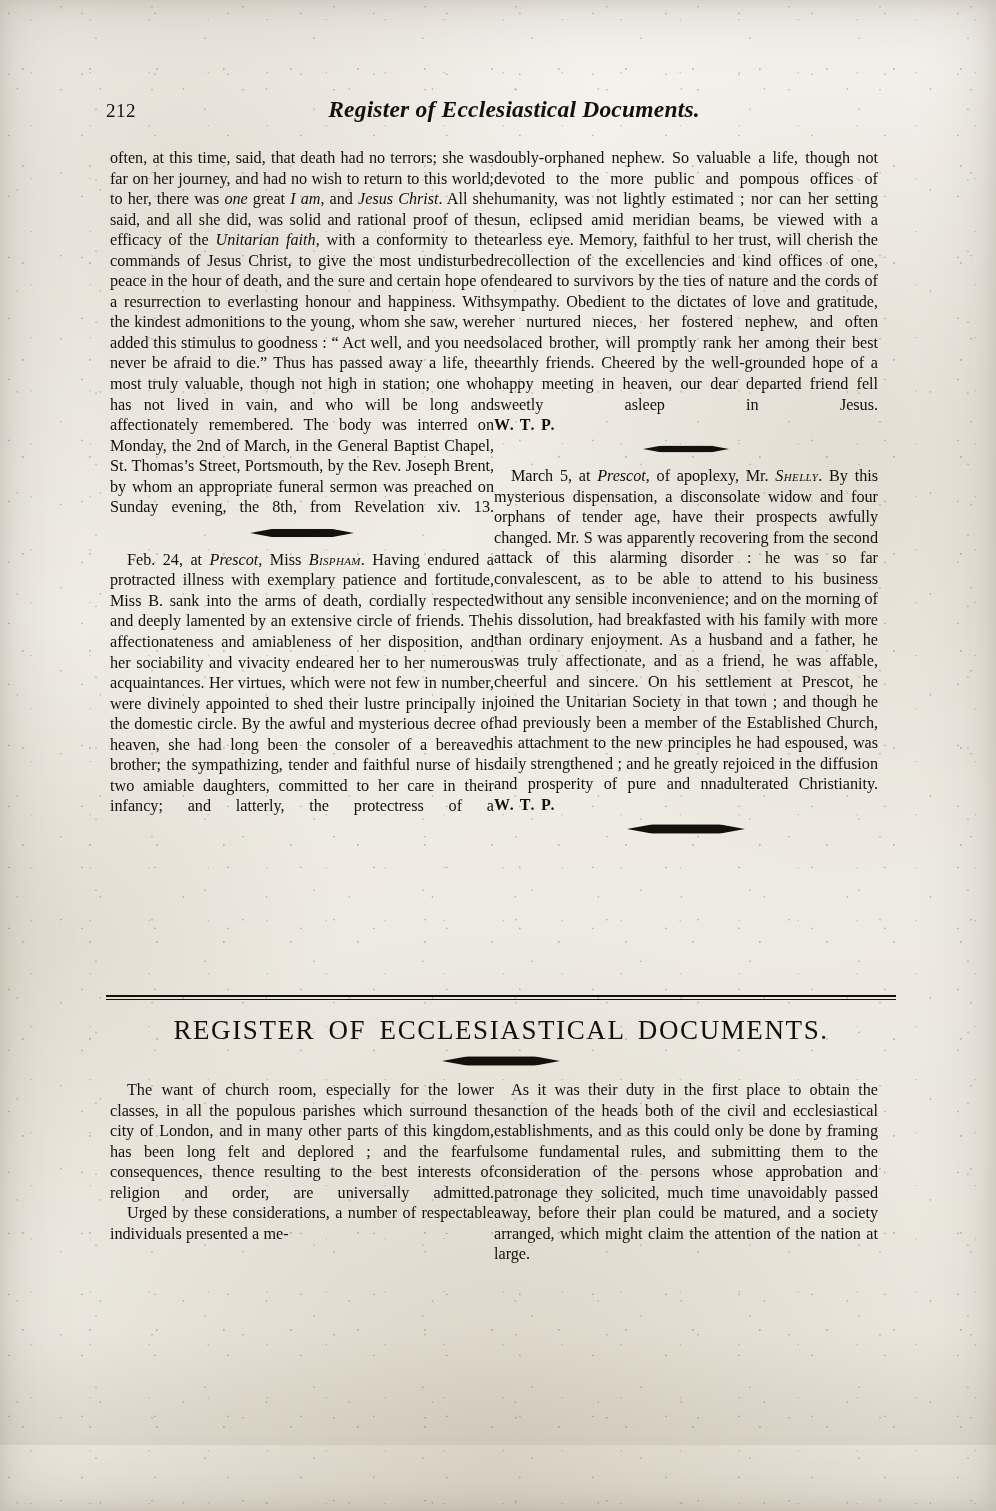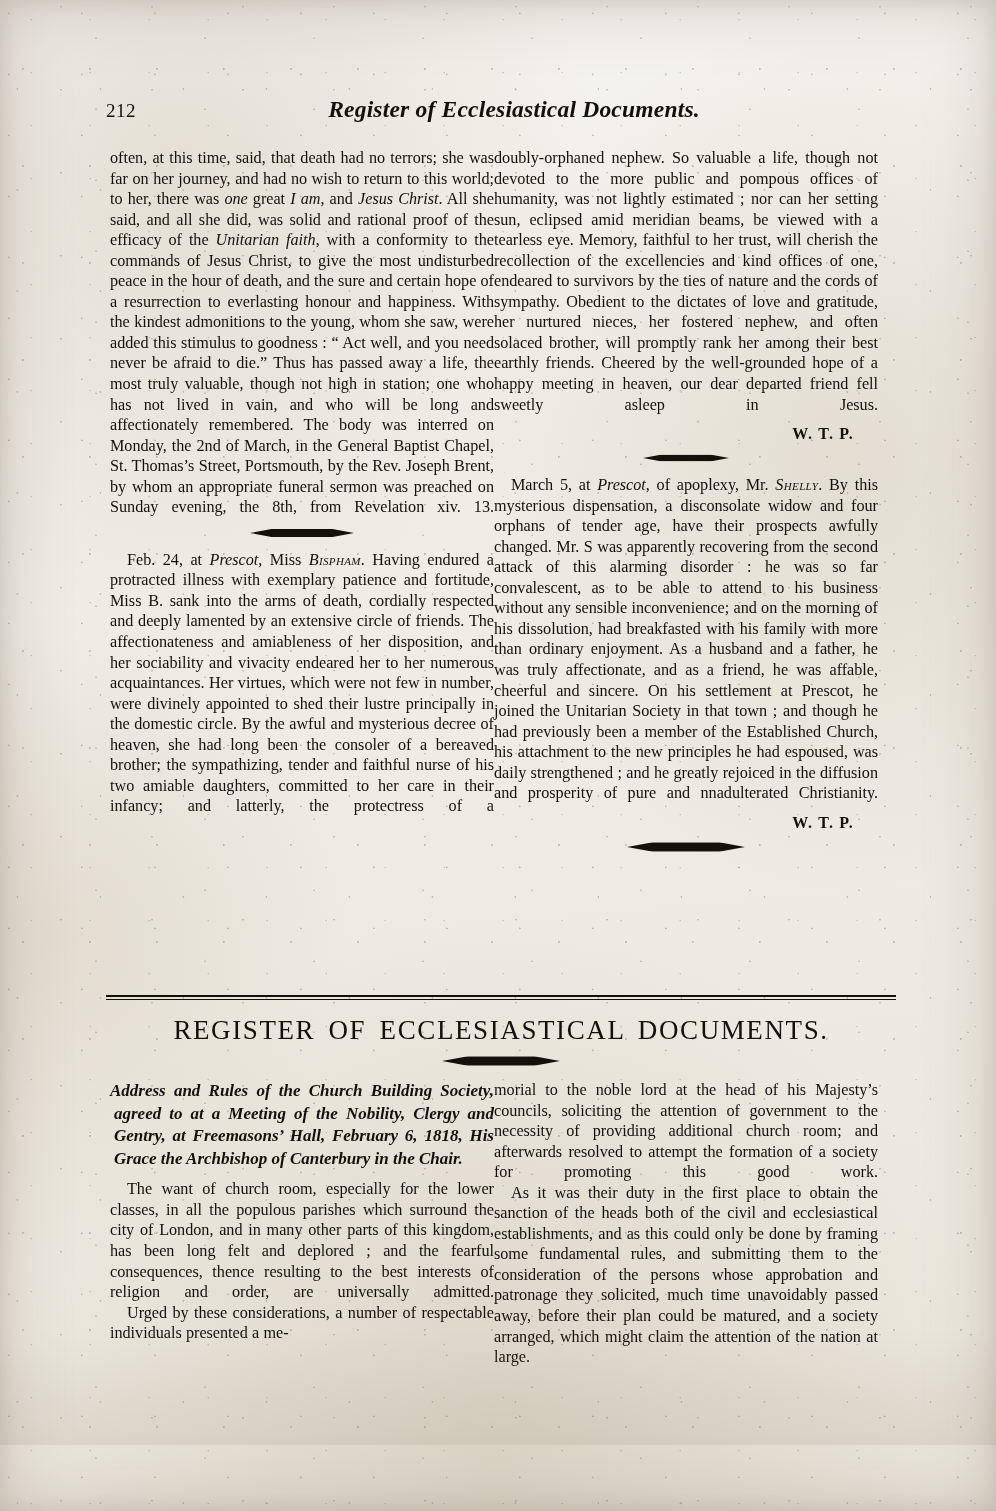--- a/index.html
+++ b/index.html
@@ -94,24 +94,23 @@
   p.b.ind { text-indent: 17px; }
 
   i { font-style: italic; }
   .sc {
     font-variant: small-caps;
     letter-spacing: .35px;
     font-style: italic;
   }
   .sig {
     display: block;
-    text-align: right;
     letter-spacing: 1.2px;
     font-weight: bold;
-    margin-top: 10px;
+    margin-top: 1px;
     padding-right: 24px;
   }
 
   
   p.addr {
     margin: 0 0 9px 0;
     font-style: italic;
     font-weight: bold;
     font-size: 17px;
     line-height: 22.6px;
@@ -248,27 +247,25 @@
       <span class="thin"></span>
     </div>
     <div class="section-title">REGISTER OF ECCLESIASTICAL DOCUMENTS.</div>
     <div class="section-orn">
       <div class="lozenge wide"></div>
     </div>
 
     <div class="cols" id="docs">
 
       <div class="col">
-        <p class="addr">Address and Rules of the Church Building Society, agreed to at a Meeting of the Nobility, Clergy and Gentry, at Freemasons’ Hall, February 6, 1818, His Grace the Archbishop of Canterbury in the Chair.</p>
         <p class="b ind">The want of church room, especially for the lower classes, in all the populous parishes which surround the city of London, and in many other parts of this kingdom, has been long felt and deplored ; and the fearful consequences, thence resulting to the best interests of religion and order, are universally admitted.</p>
         <p class="b ind last">Urged by these considerations, a number of respectable individuals presented a me-</p>
       </div>
 
       <div class="col">
-        <p class="b">morial to the noble lord at the head of his Majesty’s councils, soliciting the attention of government to the necessity of providing additional church room; and afterwards resolved to attempt the formation of a society for promoting this good work.</p>
         <p class="b ind last">As it was their duty in the first place to obtain the sanction of the heads both of the civil and ecclesiastical establishments, and as this could only be done by framing some fundamental rules, and submitting them to the consideration of the persons whose approbation and patronage they solicited, much time unavoidably passed away, before their plan could be matured, and a society arranged, which might claim the attention of the nation at large.</p>
       </div>
     </div>
 
     <div class="speckle"></div>
     <div class="blur-bottom"></div>
   </div>
   <div class="edge-shade"></div>
 </div>
 

